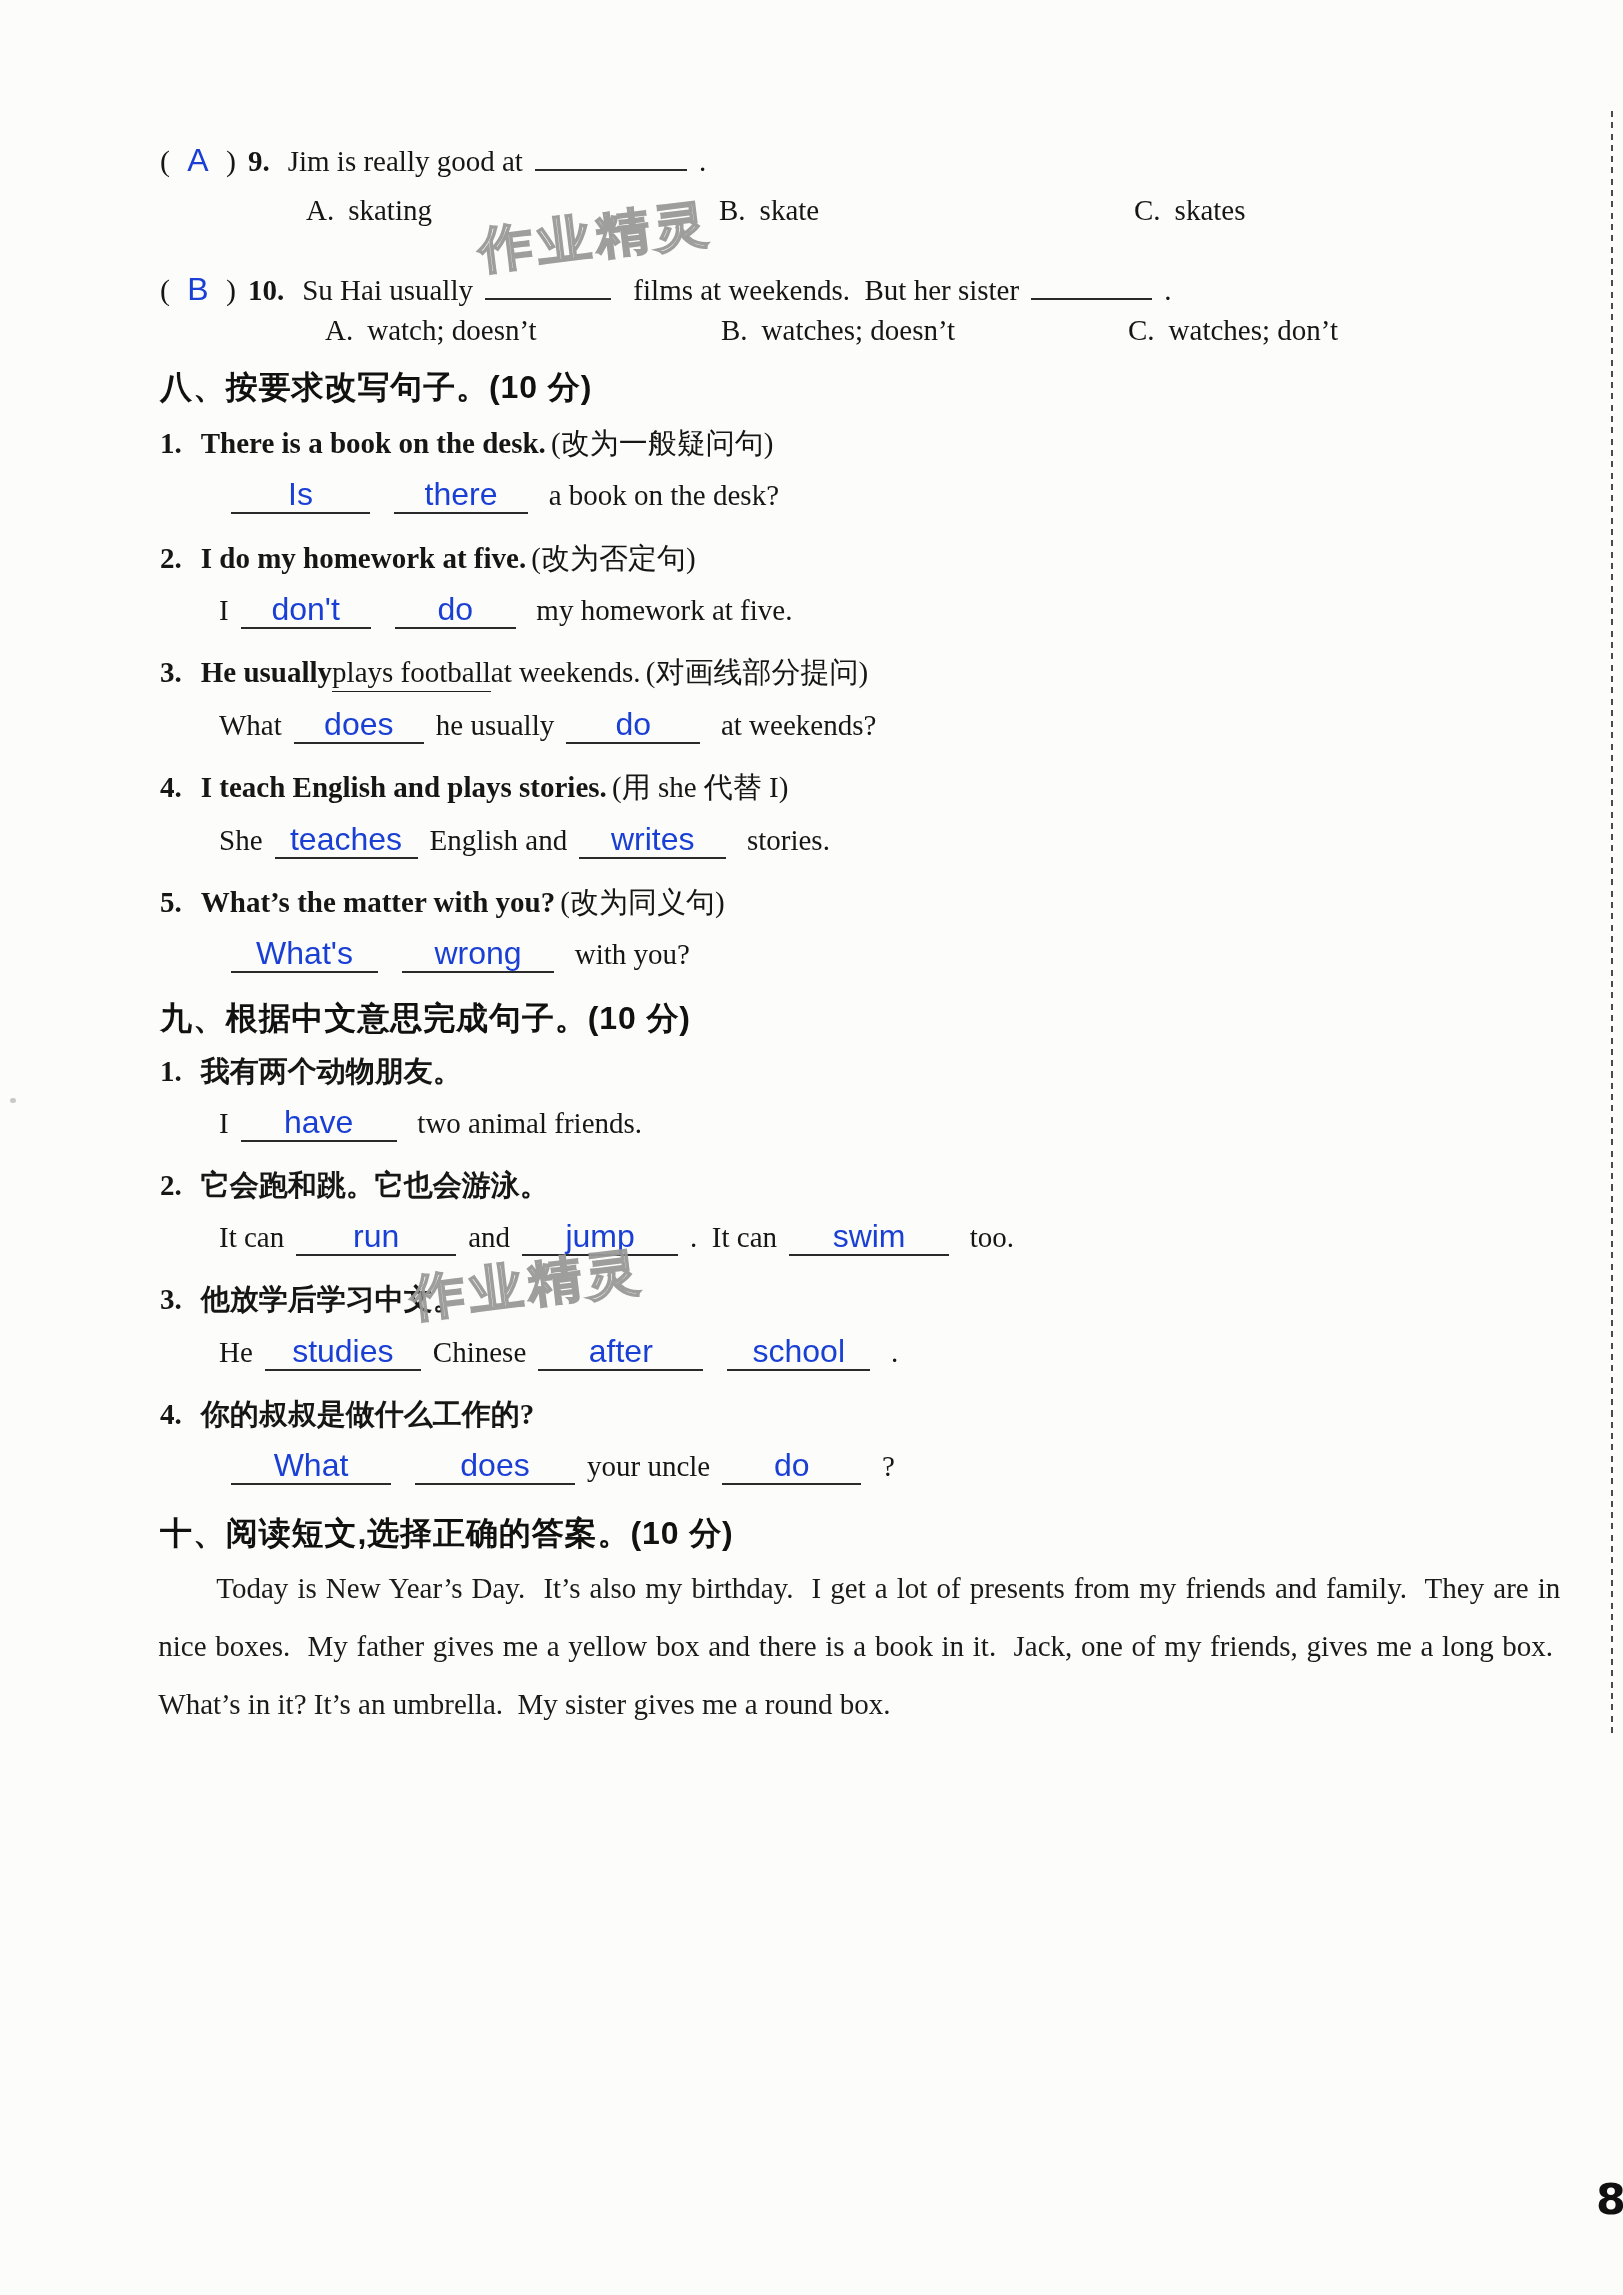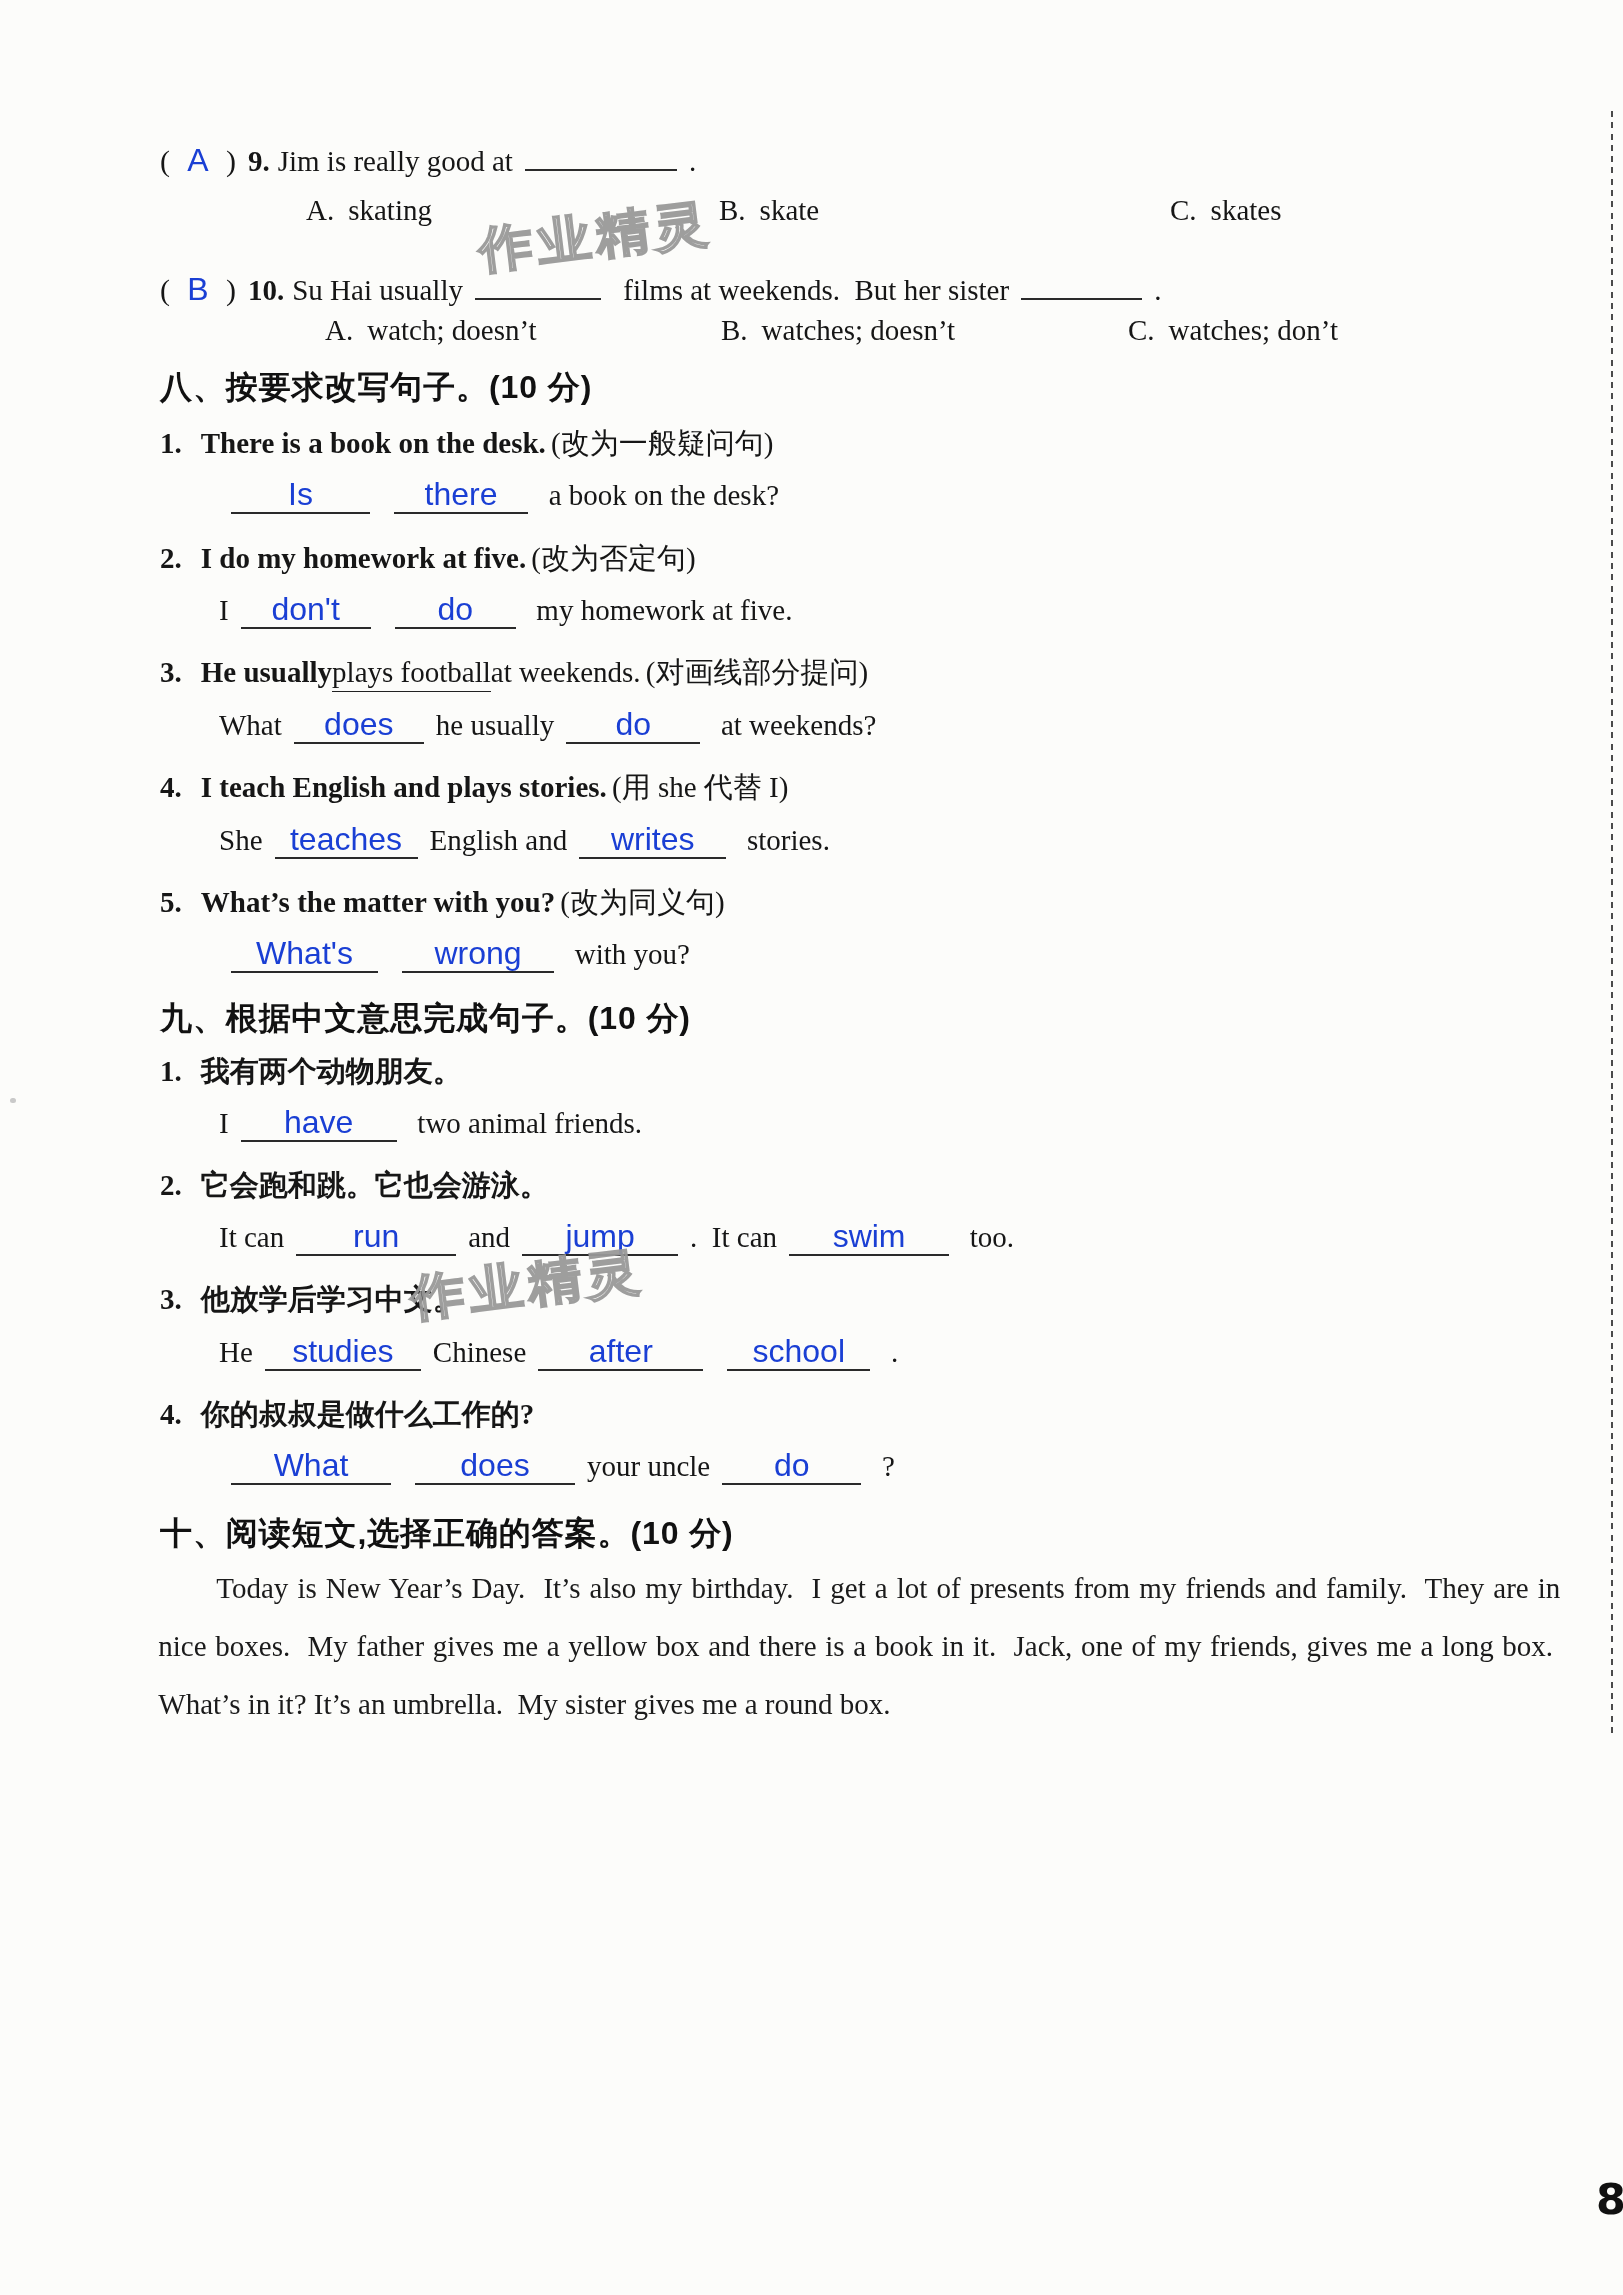--- a/index.html
+++ b/index.html
@@ -16,21 +16,21 @@
   .row{position:absolute;left:0;width:100%;}
   
   .mcq{display:flex;align-items:baseline;white-space:nowrap;}
   .paren{font-size:30px;}
   .ansletter{
     font-family:"Liberation Sans", sans-serif;
     color:#1a3fd4;font-size:32px;
     margin:0 17.3px;
   }
   .qnum{font-weight:700;margin-left:12px;}
-  .stemtext{margin-left:8px;text-align:center;}
+  .stemtext{margin-left:18px;text-align:center;}
   .stemtext2{margin-left:10.4px;}
   
   .blank{
     display:inline-flex;justify-content:center;align-items:flex-end;
     border-bottom:2.6px solid #2a2a2a;
     margin:0 12px;height:45px;box-sizing:border-box;
     padding:0 5.2px;
   }
   .bans{
     font-family:"Liberation Sans", sans-serif;
@@ -107,21 +107,21 @@
       <span>.</span>
     </div>
 
     <div class="row optrow" style="top:194px">
       <span class="opt" style="left:146px">
         <span class="optlabel">A.</span><span>skating</span>
       </span>
       <span class="opt" style="left:559px">
         <span class="optlabel">B.</span><span>skate</span>
       </span>
-      <span class="opt" style="left:1010px">
+      <span class="opt" style="left:974px">
         <span class="optlabel">C.</span><span>skates</span>
       </span>
     </div>
 
     <div class="row mcq" style="top:255px">
       <span class="paren">(</span>
       <span class="ansletter">B</span>
       <span class="paren">)</span>
       <span class="qnum">10.</span>
       <span class="stemtext">Su Hai usually</span>

